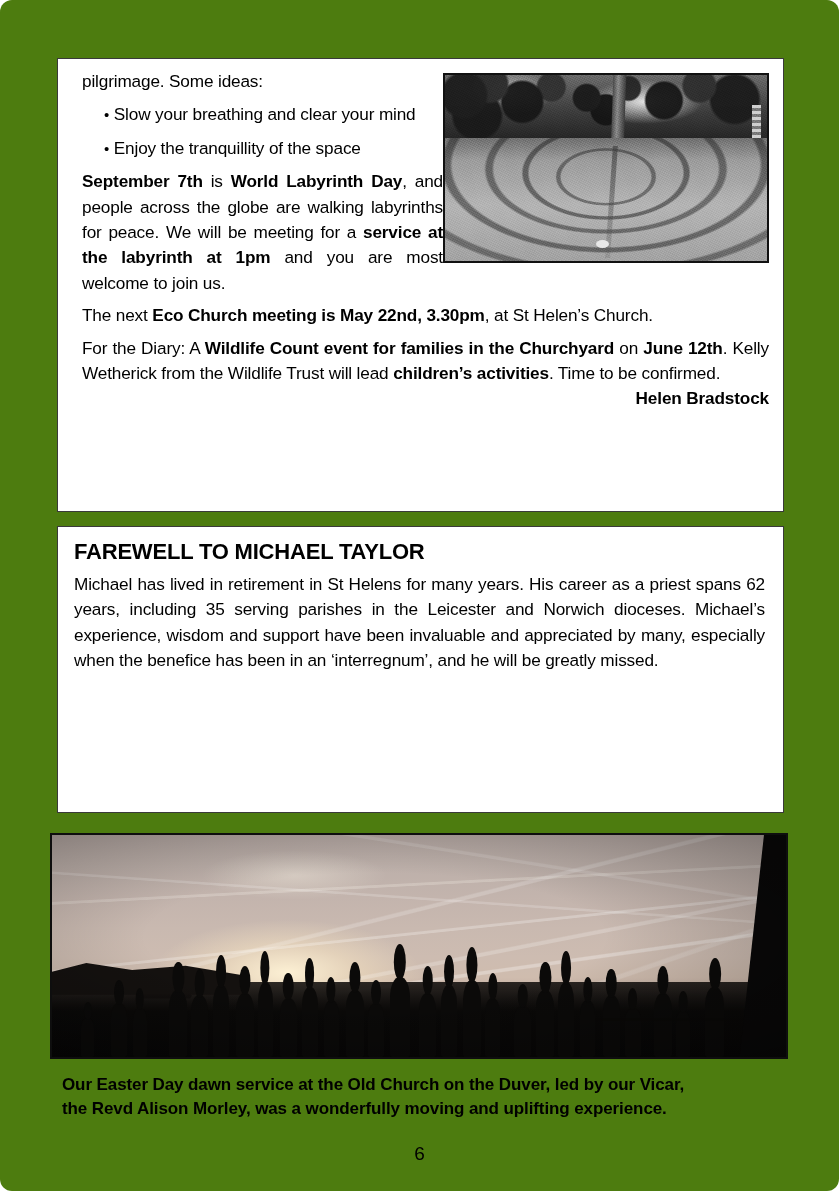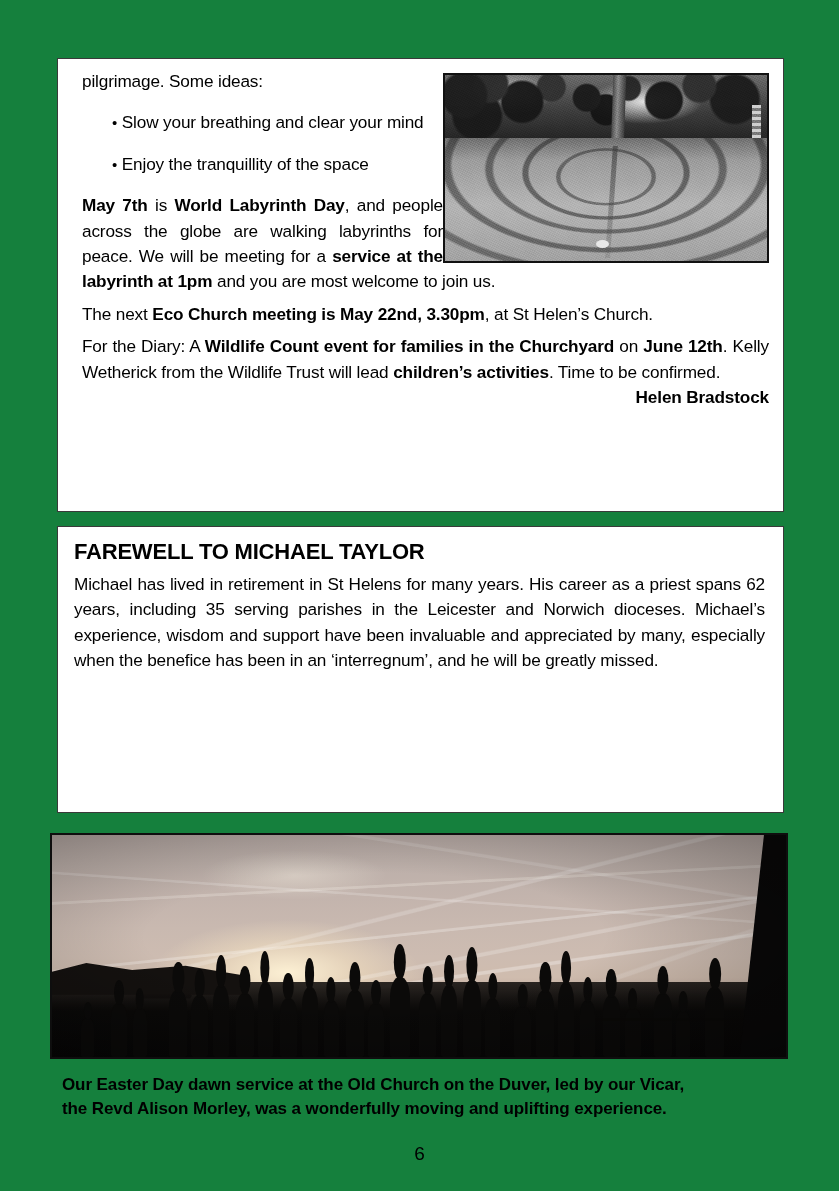--- a/index.html
+++ b/index.html
@@ -12,21 +12,22 @@
     height: 1191px;
     position: relative;
     font-family: "Liberation Sans", sans-serif;
     color: #000000;
     overflow: hidden;
   }
 
   .page {
     position: absolute;
     inset: 0;
-    background: #15803d;
+    background: #4d7c0f;
+    border-radius: 12px;
   }
 
   
   .box {
     position: absolute;
     border: 1.5px solid #3a3a3a;
     background: #ffffff;
     box-sizing: border-box;
   }
   #box-eco {
@@ -50,21 +51,21 @@
     line-height: 25.4px;
     text-align: justify;
     text-justify: inter-word;
     letter-spacing: -0.15px;
     margin: 0;
   }
   .txt.nojust { text-align: left; }
   b, .b { font-weight: bold; }
 
   .bullet {
-    margin: 16px;
+    margin: 8px;
     padding-left: 18px;
     text-indent: -4px;
     font-size: 17.2px;
     line-height: 25.4px;
     letter-spacing: -0.15px;
     text-align: justify;
   }
   .bullet .dot { font-size: 15px; }
 
   .para-gap { margin-top: 7px; }
@@ -297,21 +298,21 @@
     </div>
 
     <p class="txt nojust">pilgrimage. Some ideas:</p>
 
     <p class="bullet"><span class="dot">•</span>&nbsp;<span>Slow your breathing and clear your mind</span></p>
 
 
 
     <p class="bullet"><span class="dot">•</span>&nbsp;<span>Enjoy the tranquillity of the space</span></p>
 
-    <p class="txt para-gap"><b>May 7th</b><span> is </span><b>World Labyrinth Day</b><span>, and people across the globe are walking labyrinths for peace. We will be meeting for a </span><b>service at the labyrinth at 1pm</b><span> and you are most welcome to join us.</span></p>
+    <p class="txt para-gap"><b>September 7th</b><span> is </span><b>World Labyrinth Day</b><span>, and people across the globe are walking labyrinths for peace. We will be meeting for a </span><b>service at the labyrinth at 1pm</b><span> and you are most welcome to join us.</span></p>
 
     <p class="txt para-gap nojust"><span>The next </span><b>Eco Church meeting is May 22nd, 3.30pm</b><span>, at St Helen’s Church.</span></p>
 
     <p class="txt para-gap"><span>For the Diary: A </span><b>Wildlife Count event for families in the Churchyard</b><span> on </span><b>June 12th</b><span>. Kelly Wetherick from the Wildlife Trust will lead </span><b>children’s activities</b><span>. Time to be confirmed.</span><span class="signoff">Helen Bradstock</span></p>
 
   </div>
 
   <div class="box" id="box-farewell">
     <h2 class="heading">FAREWELL TO MICHAEL TAYLOR</h2>
     <p class="txt para-gap">Michael has lived in retirement in St Helens for many years. His career as a priest spans 62 years, including 35 serving parishes in the Leicester and Norwich dioceses. Michael’s experience, wisdom and support have been invaluable and appreciated by many, especially when the benefice has been in an ‘interregnum’, and he will be greatly missed.</p>

